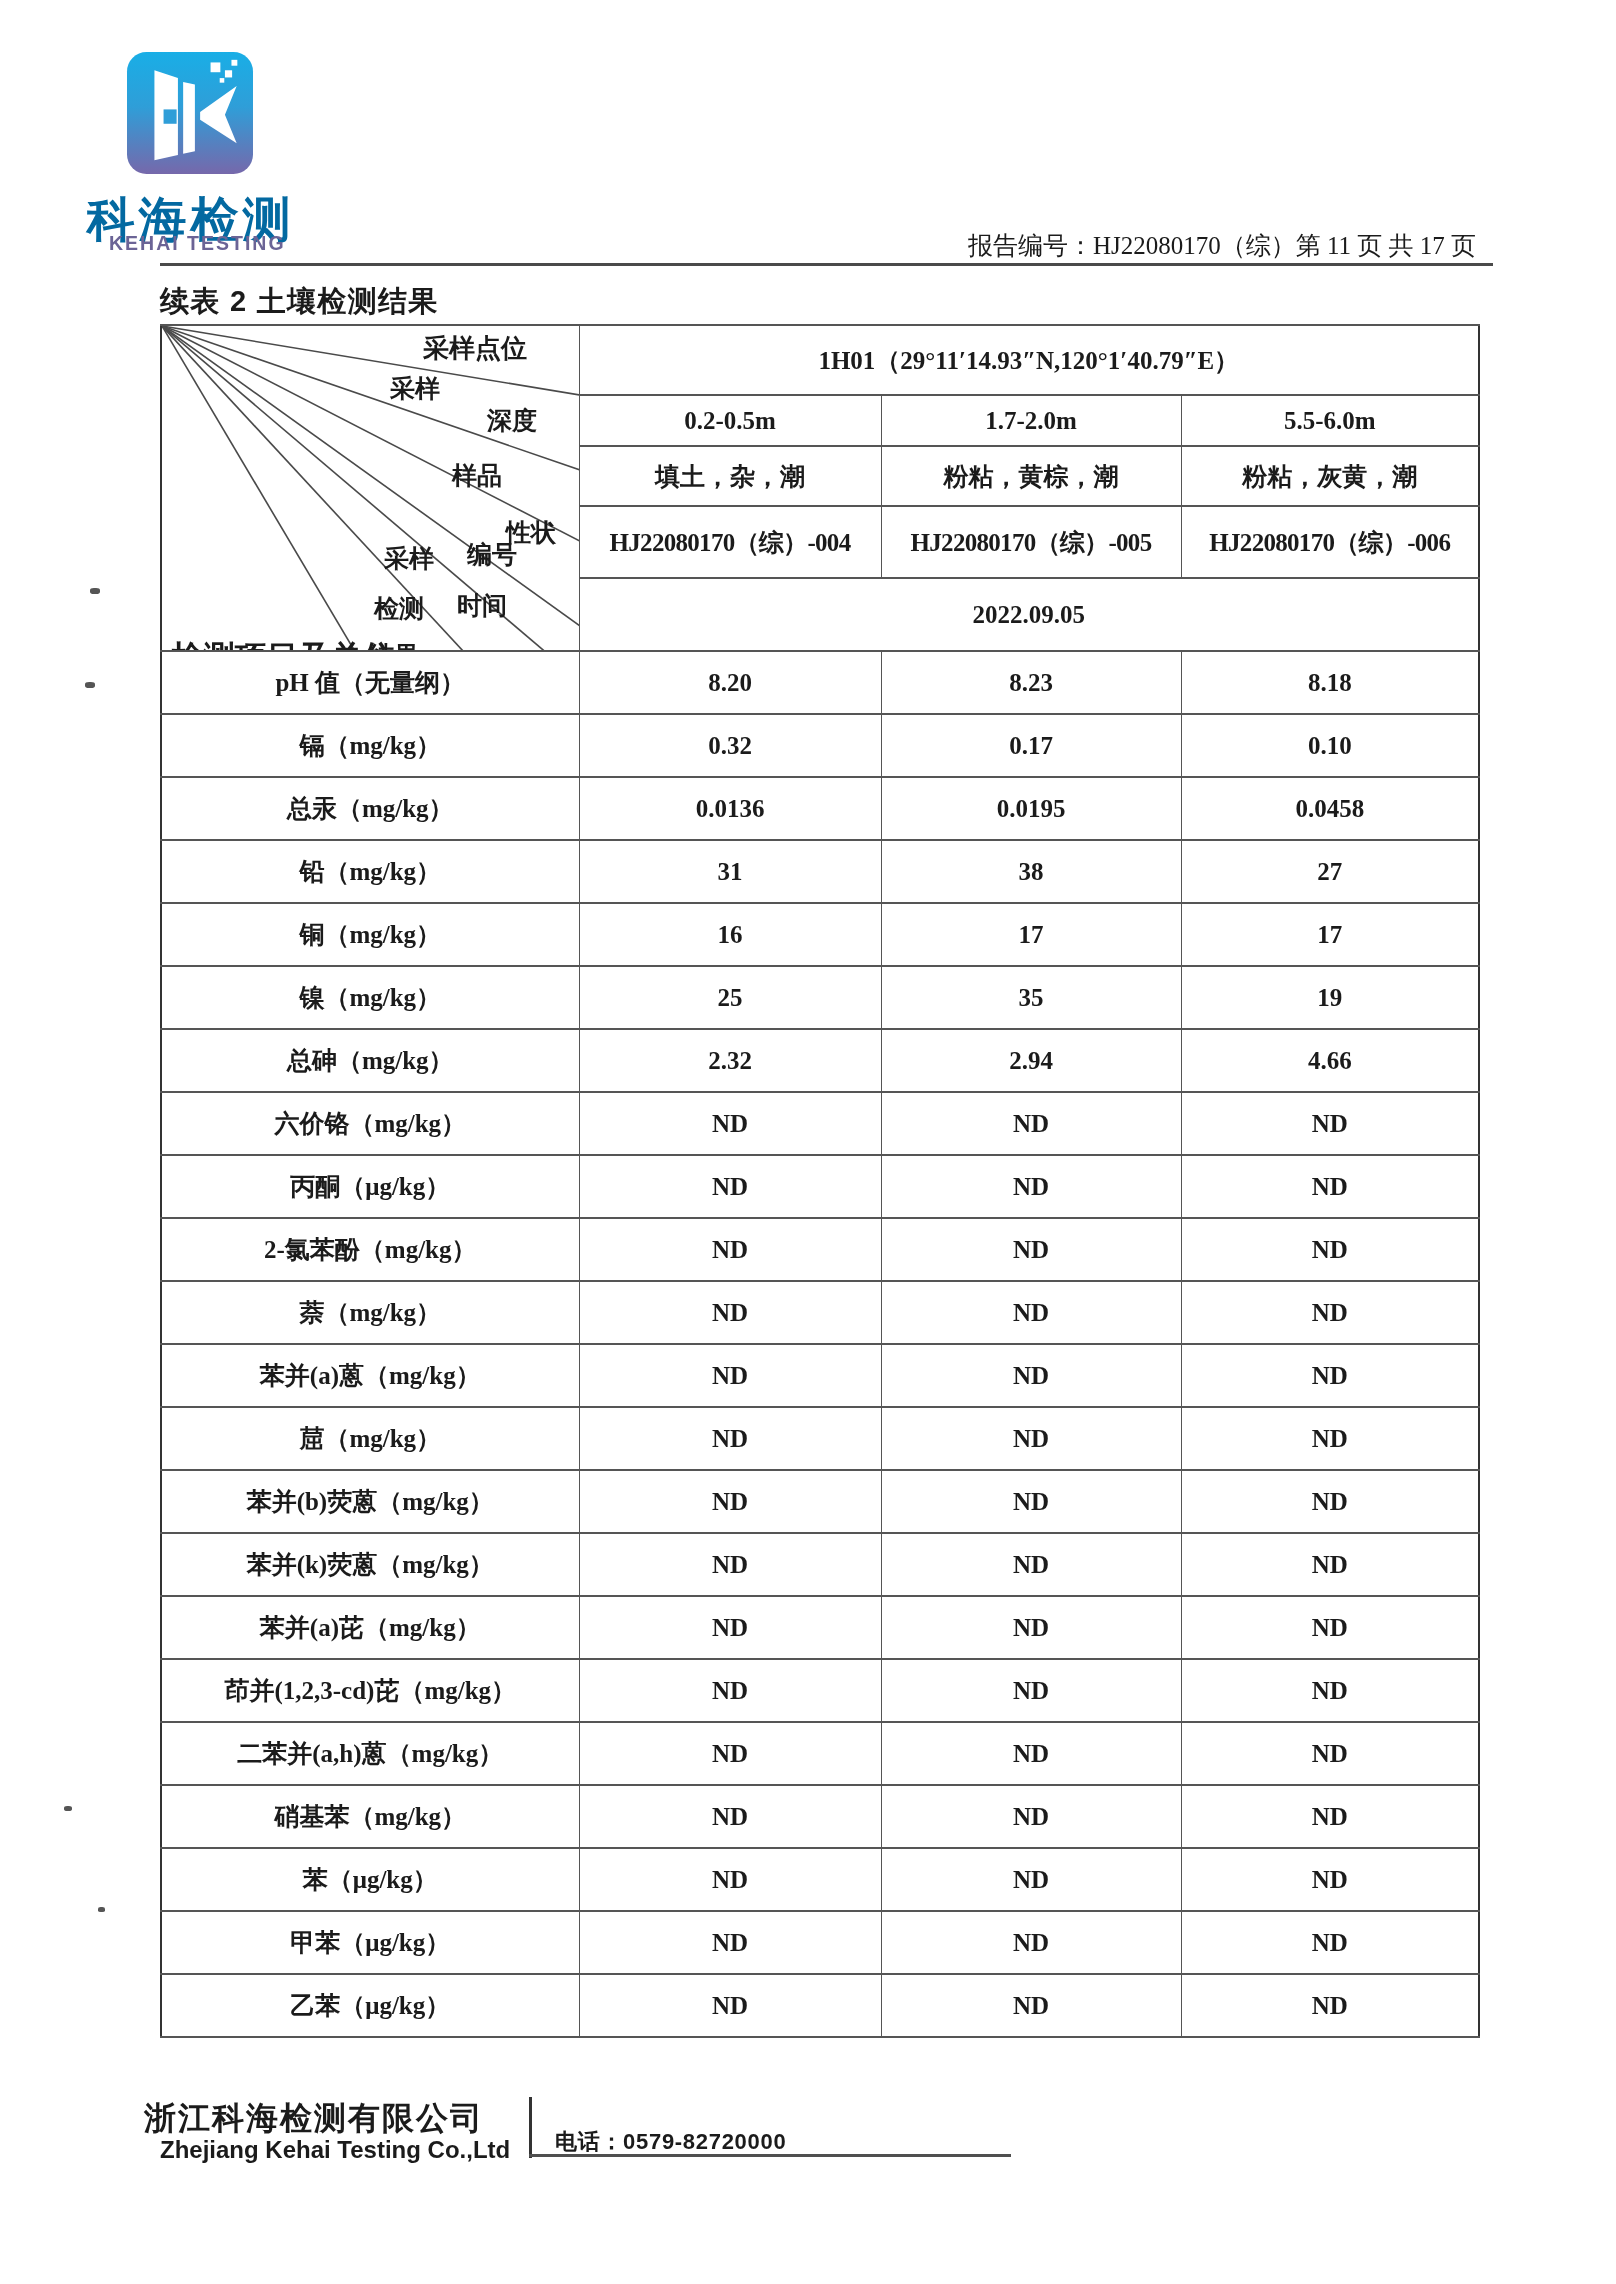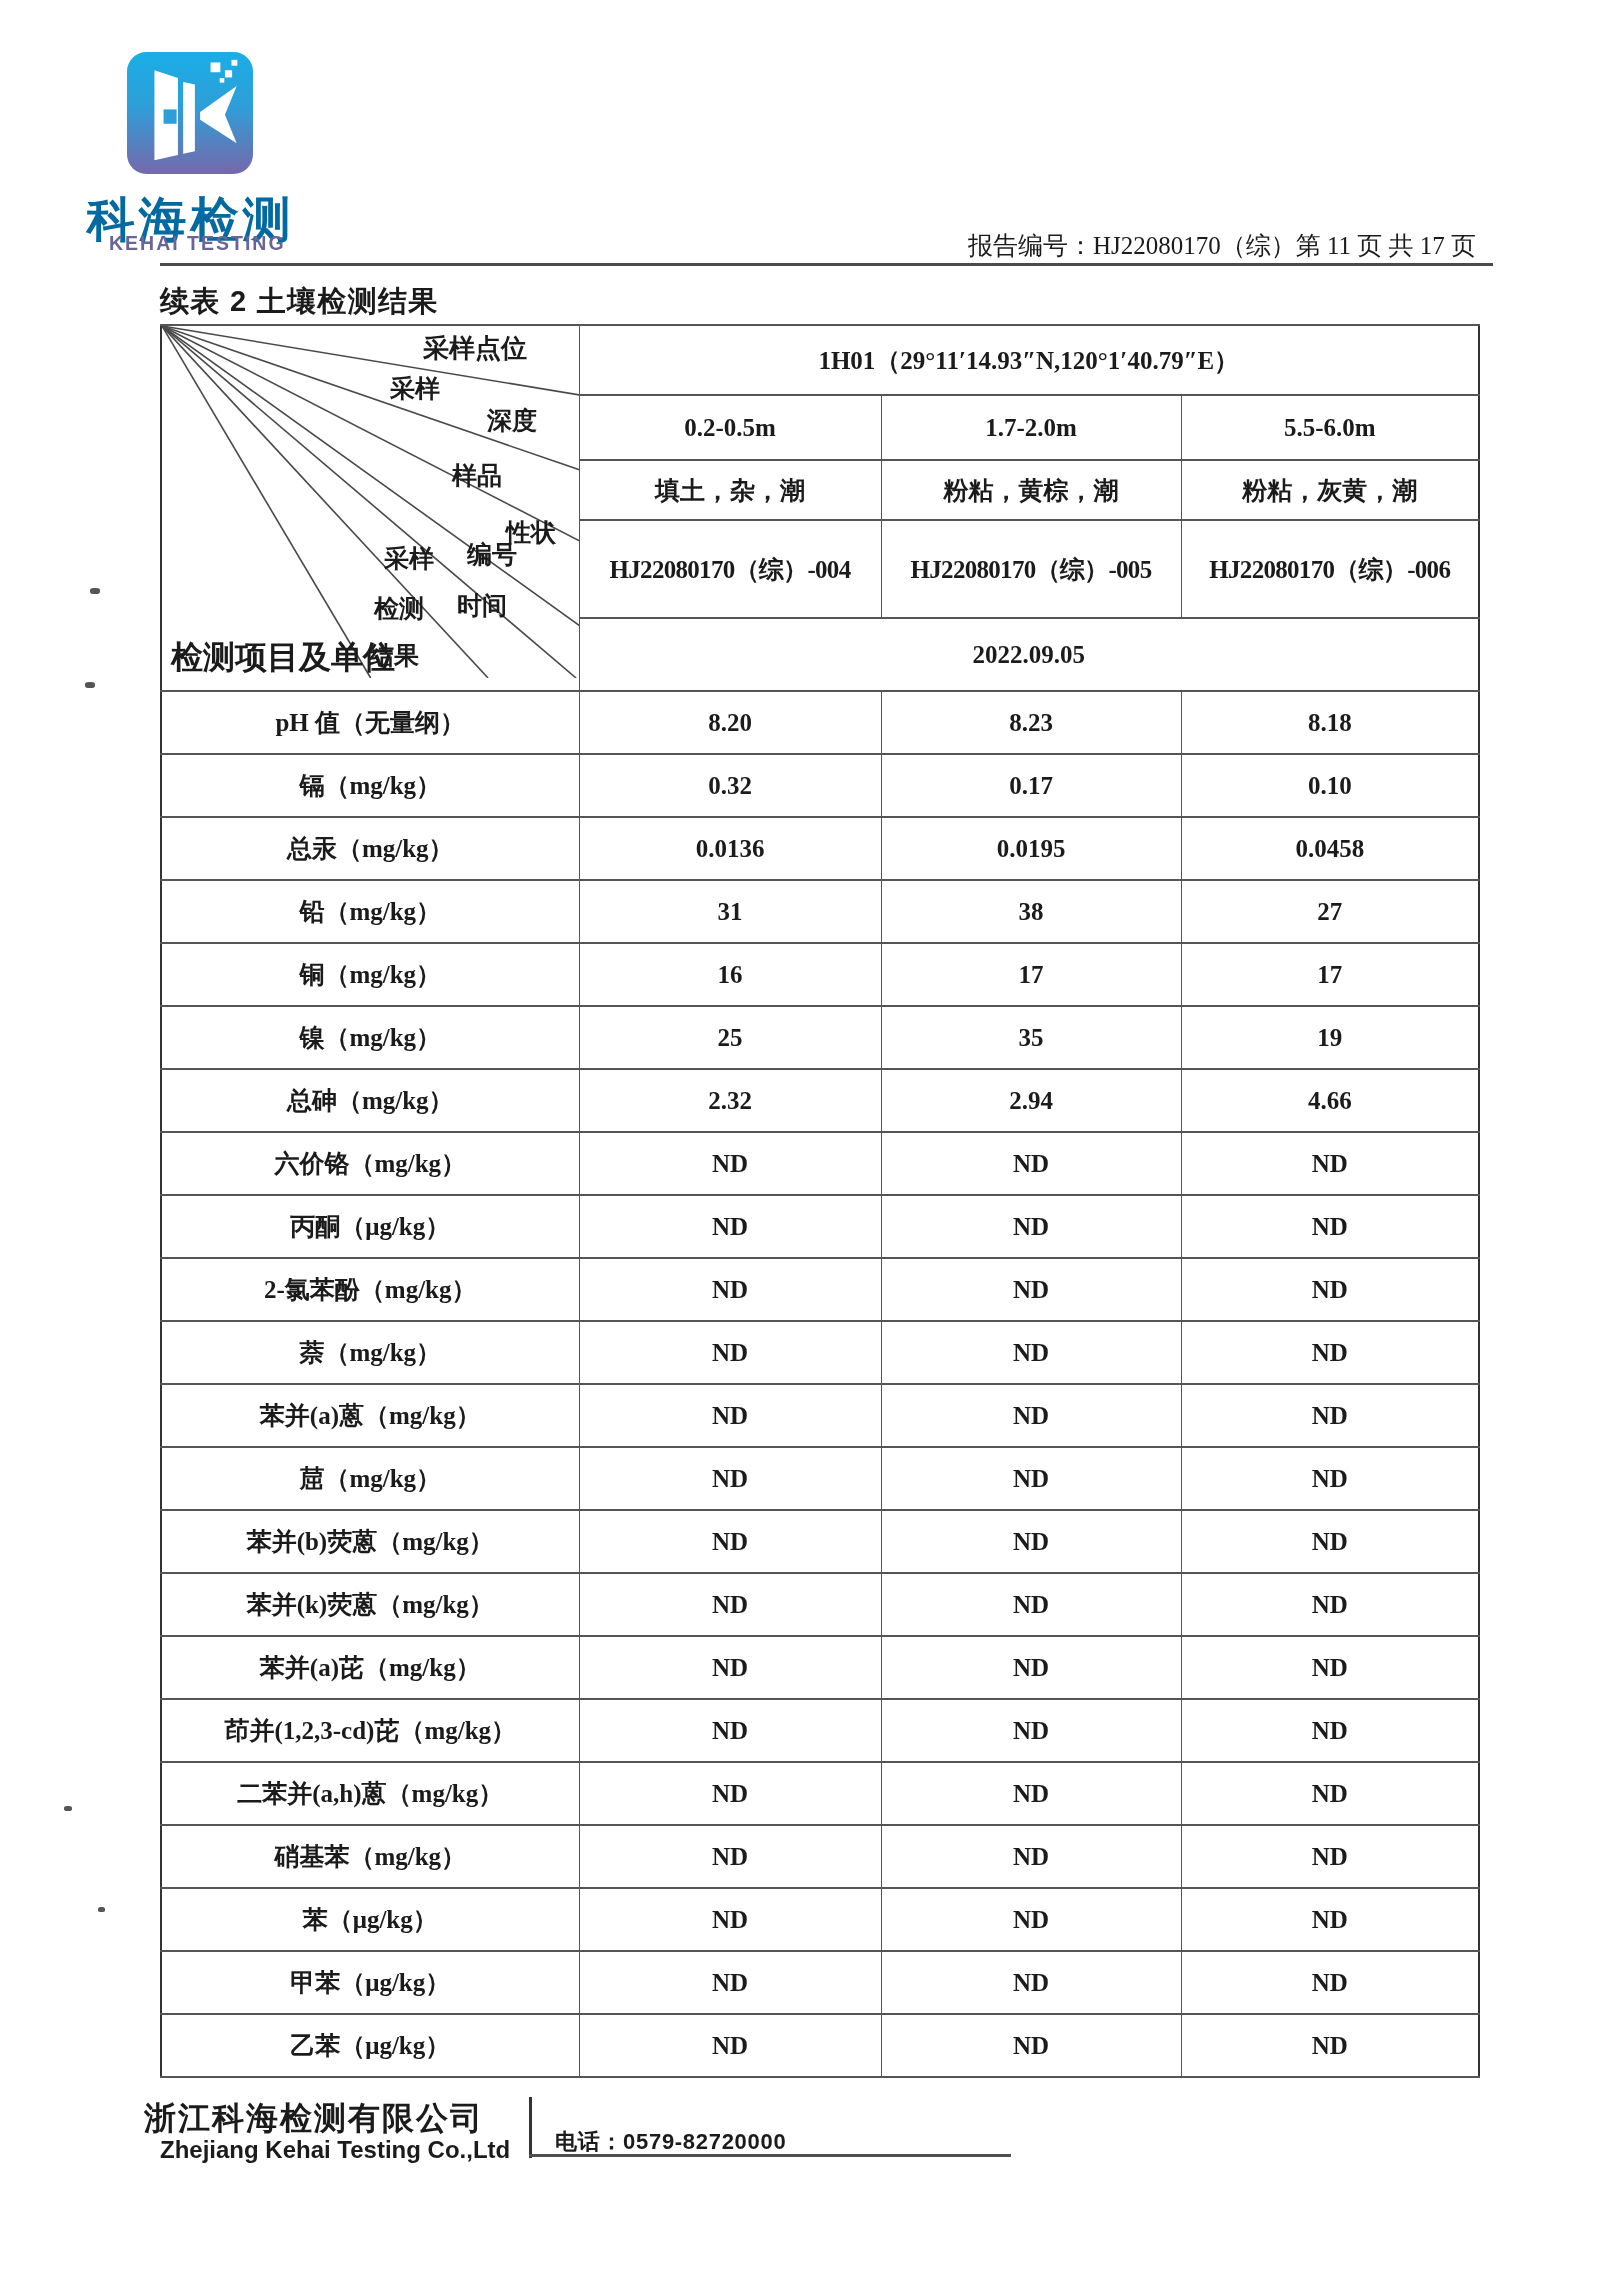--- a/index.html
+++ b/index.html
@@ -23,22 +23,22 @@
   .header-rule{position:absolute;left:160px;top:263px;width:1333px;height:3.3px;background:#4a4a4a;}
   .doc-title{position:absolute;left:160px;top:282px;font-size:29px;font-weight:bold;
              font-family:"Liberation Sans","DejaVu Sans",sans-serif;letter-spacing:1.3px;}
 
   
   table.results{position:absolute;left:160px;top:324px;width:1318px;border-collapse:collapse;
                 table-layout:fixed;border:2px solid #333;}
   table.results td{border:1.3px solid #555;border-top-width:2px;border-bottom-width:2px;
                    text-align:center;vertical-align:middle;padding:0;
                    font-weight:bold;font-size:25px;overflow:hidden;}
-  tr.hr1{height:70px;} tr.hr2{height:65px;} tr.hr3{height:60px;}
-  tr.hr4{height:98px;} tr.hr5{height:73px;}
+  tr.hr1{height:70px;} tr.hr2{height:51px;} tr.hr3{height:60px;}
+  tr.hr4{height:72px;} tr.hr5{height:73px;}
   tr.drow{height:63px;}
   td.hv{font-size:26px;}
   td.idcell{font-size:24px;letter-spacing:-0.7px;}
   td.corner{position:relative;padding:0;}
   .corner-label{position:absolute;font-size:25px;font-weight:bold;white-space:nowrap;
                 line-height:1.0;}
   .cl-c1{left:261px;top:10.4px;font-size:26px;}
   .cl-c2a{left:228px;top:50px;}
   .cl-c2b{left:325px;top:82px;}
   .cl-c3a{left:290px;top:137px;}

